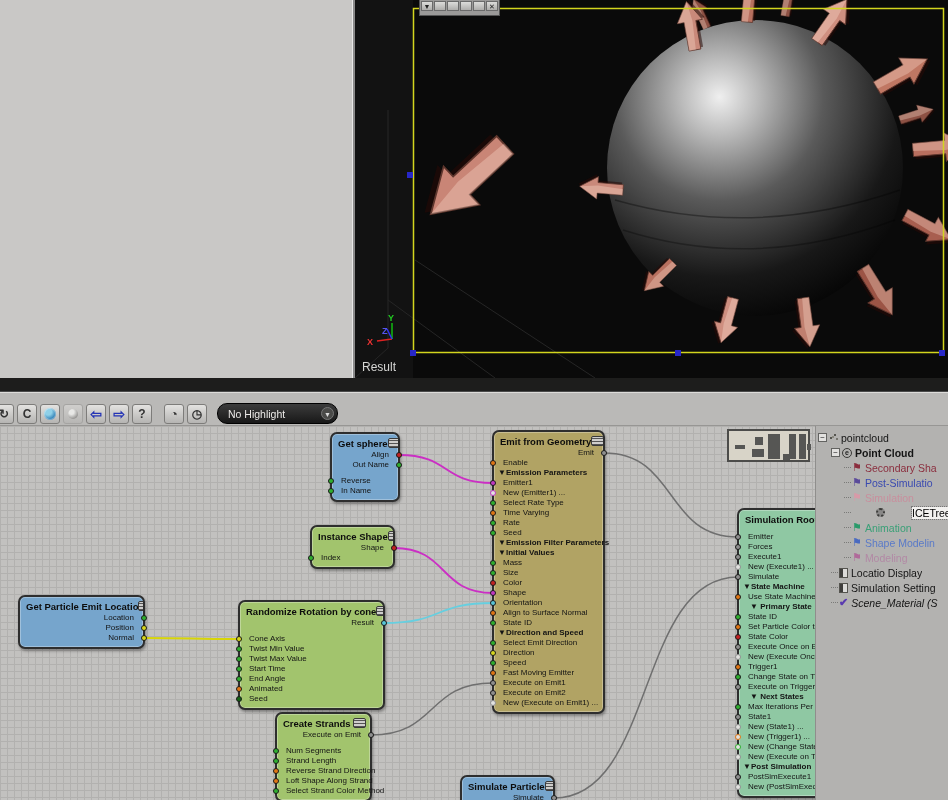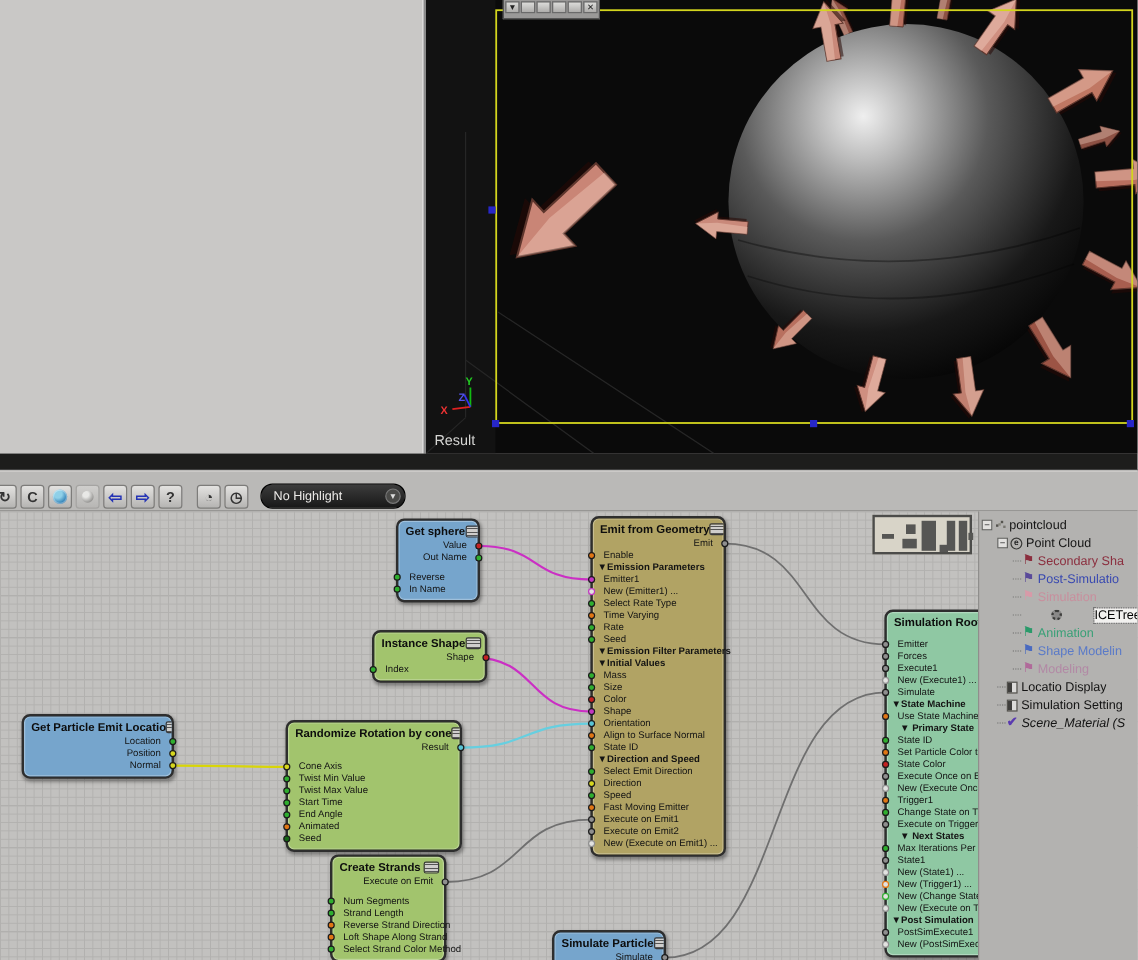--- a/index.html
+++ b/index.html
@@ -273,27 +273,27 @@
         <path d="M371,309 C438.1,309 425.9,257 493,257" stroke="#6f6f6f" fill="none" stroke-width="1.5"></path>
         <path d="M604,27 C677.7,27 664.3,111 738,111" stroke="#6f6f6f" fill="none" stroke-width="1.5"></path>
         <path d="M554,372 C655.2,372 636.8,151 738,151" stroke="#6f6f6f" fill="none" stroke-width="1.5"></path>
       </svg>
     <div id="nodes">
         <div class="node blue" style="left: 330px; top: 6px; width: 70px;">
           <div class="ntitle">
             <span>Get sphere</span>
             <span class="nmenu"></span>
           </div>
-          <div class="nrow right"><span>Value</span><span class="dot" style="background: rgb(195, 34, 34);"></span></div>
+          <div class="nrow right"><span>Align</span><span class="dot" style="background: rgb(195, 34, 34);"></span></div>
           <div class="nrow right"><span>Out Name</span><span class="dot" style="background: rgb(47, 174, 47);"></span></div>
           <div class="nspacer"></div>
           <div class="nrow left"><span>Reverse</span><span class="dot" style="background: rgb(47, 174, 47);"></span></div>
           <div class="nrow left"><span>In Name</span><span class="dot" style="background: rgb(47, 174, 47);"></span></div>
         </div>
-        <div class="node green" style="left: 310px; top: 99px; width: 96px;">
+        <div class="node green" style="left: 310px; top: 99px; width: 85px;">
           <div class="ntitle">
             <span>Instance Shape</span>
             <span class="nmenu"></span>
           </div>
           <div class="nrow right"><span>Shape</span><span class="dot" style="background: rgb(195, 34, 34);"></span></div>
           <div class="nrow left"><span>Index</span><span class="dot" style="background: rgb(47, 174, 47);"></span></div>
         </div>
         <div class="node blue" style="left: 18px; top: 169px; width: 127px;">
           <div class="ntitle">
             <span>Get Particle Emit Locatio</span>
@@ -418,21 +418,21 @@
 
     <div class="explorer" id="explorer">
         <div class="trow" style="padding-left: 2px;">
           <span class="expander">−</span>
           <span class="ticon points"></span>
           <span class="tlabel" style="color: rgb(20, 20, 20);">pointcloud</span>
         </div>
         <div class="trow" style="padding-left: 15px;">
           <span class="expander">−</span>
           <span class="ticon ecircle">e</span>
-          <span class="tlabel" style="color: rgb(20, 20, 20);">Point Cloud</span>
+          <span class="tlabel" style="color: rgb(20, 20, 20); font-weight: bold;">Point Cloud</span>
         </div>
         <div class="trow" style="padding-left: 28px;">
           <span class="dash"></span>
           <span class="ticon flag" style="color: rgb(139, 46, 62);">⚑</span>
           <span class="tlabel" style="color: rgb(139, 46, 62);">Secondary Sha</span>
         </div>
         <div class="trow" style="padding-left: 28px;">
           <span class="dash"></span>
           <span class="ticon flag" style="color: rgb(90, 74, 154);">⚑</span>
           <span class="tlabel" style="color: rgb(58, 74, 176);">Post-Simulatio</span>

